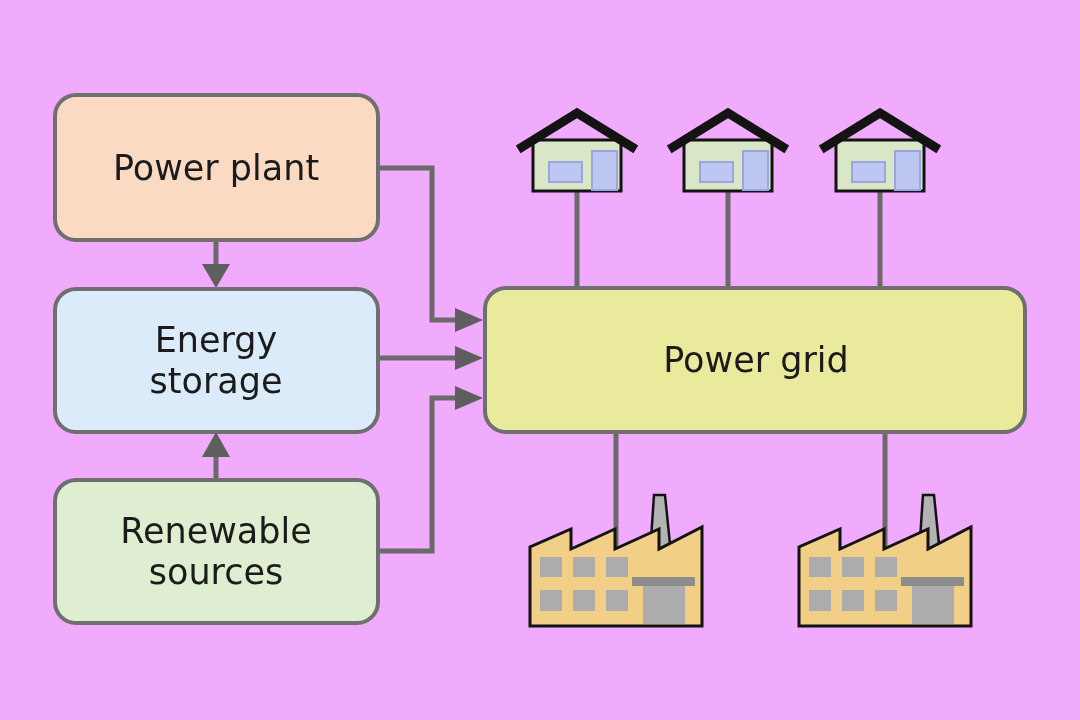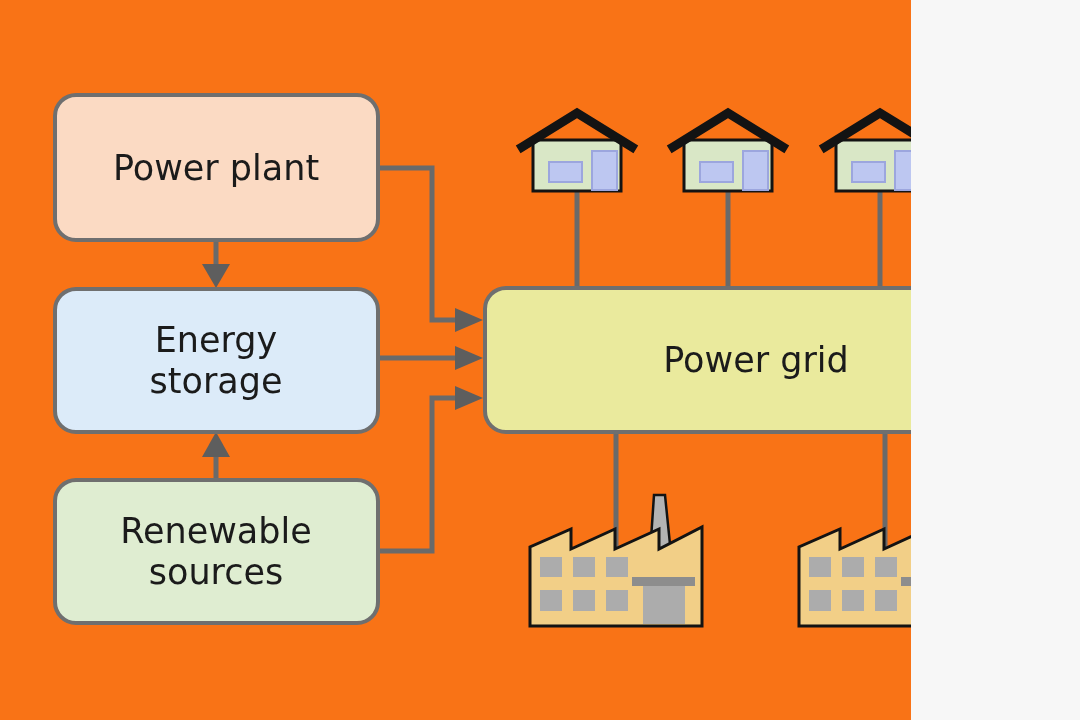--- a/index.html
+++ b/index.html
@@ -3,23 +3,23 @@
 <meta charset="utf-8">
 <style>
   html, body {
     margin: 0;
     padding: 0;
     background: #f7f7f7;
     font-family: "DejaVu Sans", "Liberation Sans", sans-serif;
   }
   .stage {
     position: relative;
-    width: 911px;
+    width: 1080px;
     height: 720px;
-    background: #f97316;
+    background: #f0abfc;
     overflow: hidden;
   }
   svg { display: block; }
   text.node-label {
     font-family: "DejaVu Sans", "Liberation Sans", sans-serif;
     font-size: 35px;
     fill: #1b1b1b;
     text-anchor: middle;
   }
   .connector {

